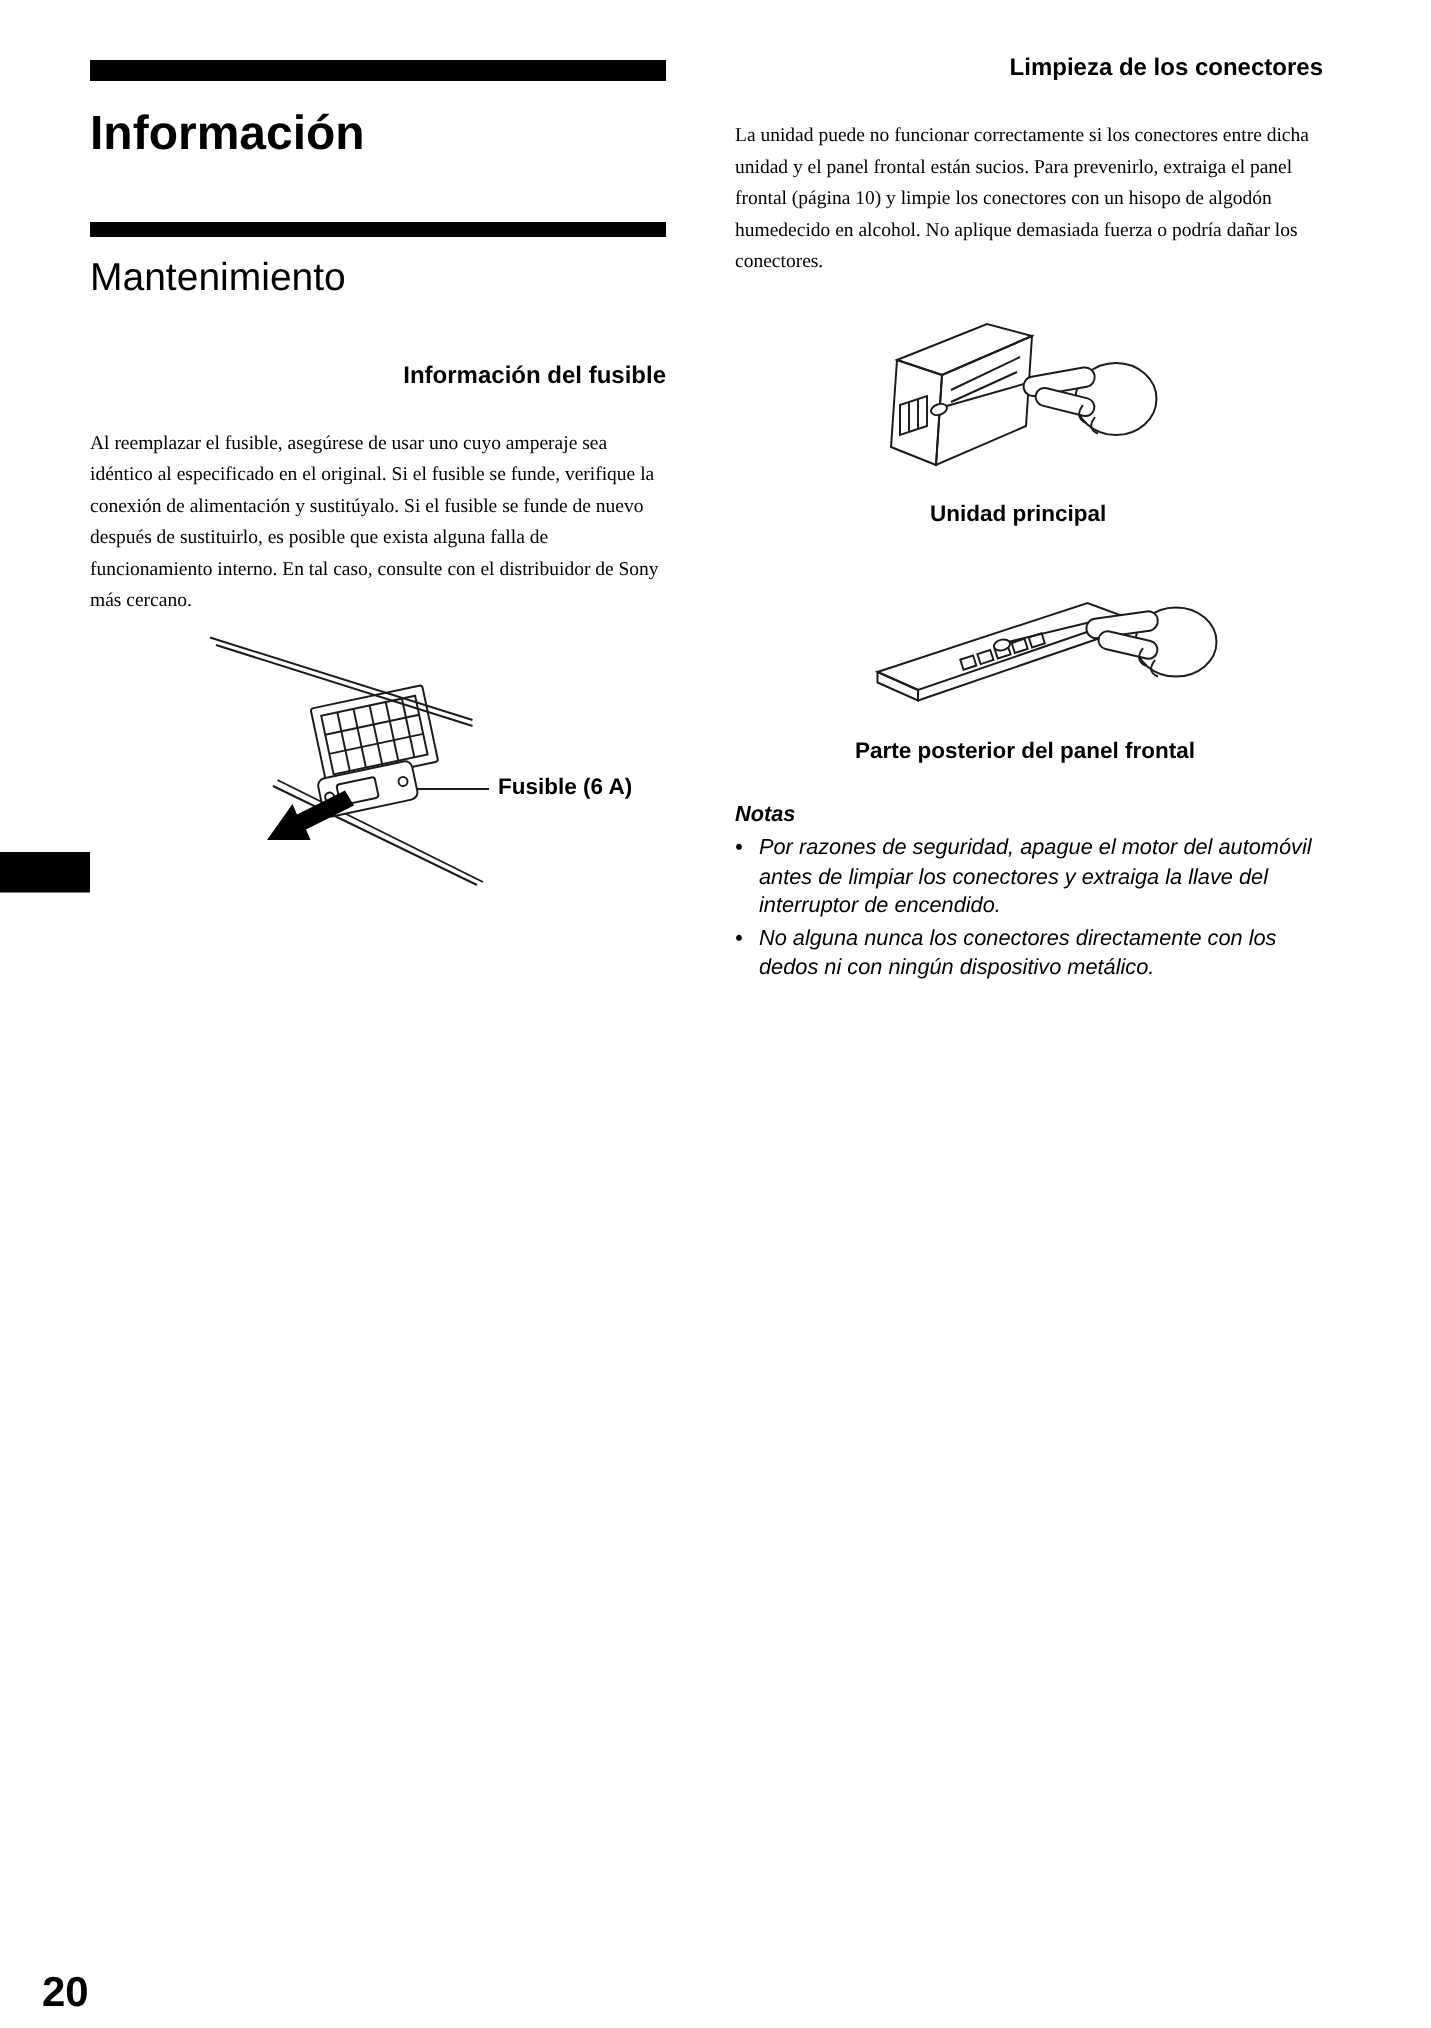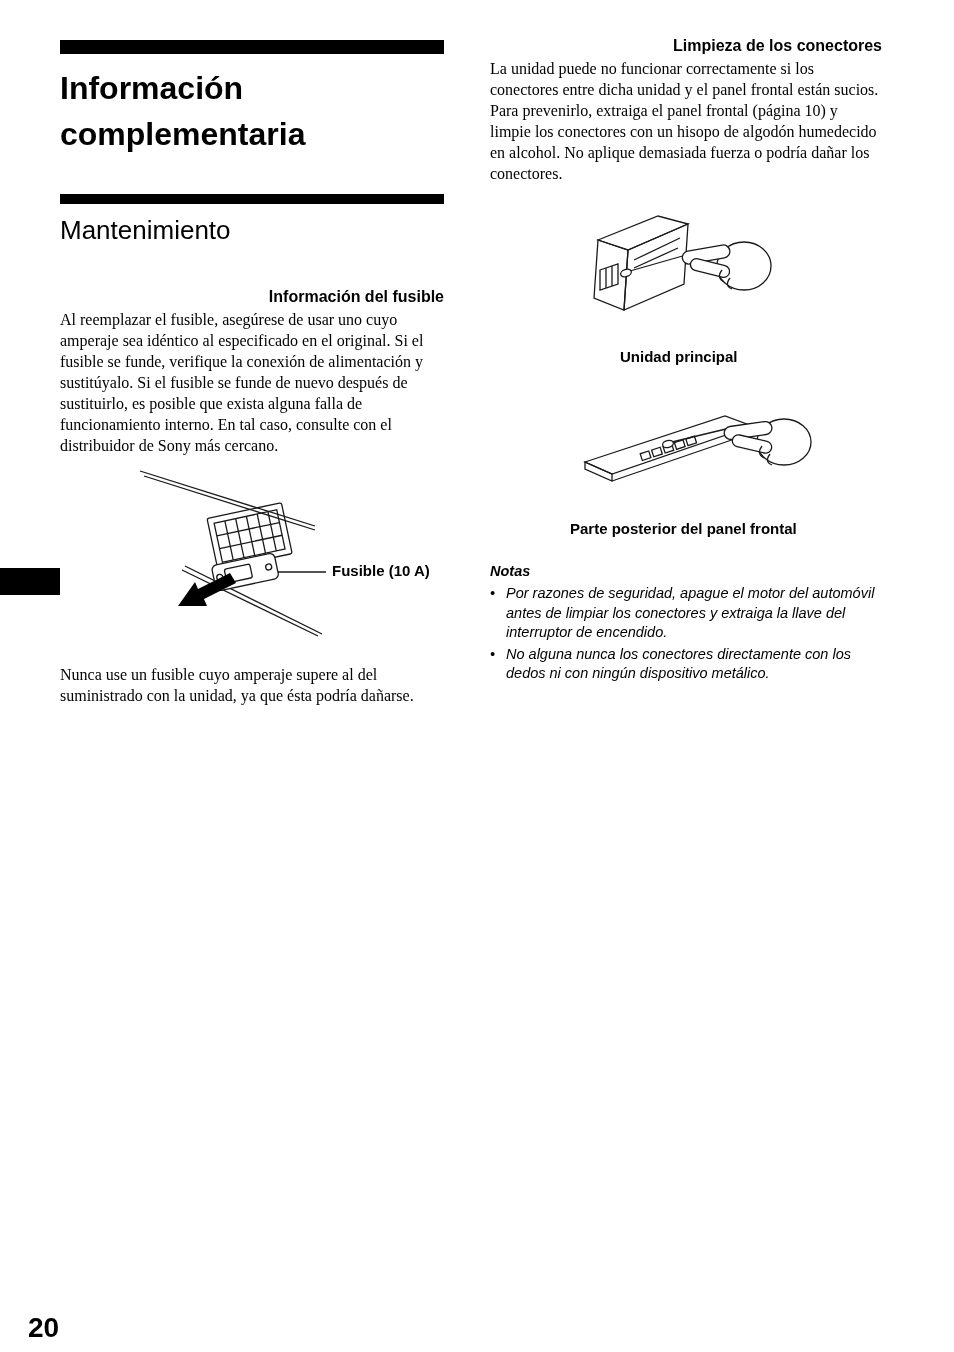--- a/index.html
+++ b/index.html
@@ -23,36 +23,36 @@
   h2.section-heading {
     font-family:"Liberation Sans", sans-serif; font-weight:normal;
     font-size:26px; line-height:34px; margin-top:9px;
   }
   h3.subhead {
     font-family:"Liberation Sans", sans-serif; font-weight:bold;
     font-size:16px; line-height:20px;text-align:right;
   }
   .mt-large { margin-top:40px; }
   p.body {
-    font-size:16px; line-height:21px; margin-top:2px;
+    font-size:13px; line-height:21px; margin-top:23px;
   }
 
   .figure { position:relative; }
   .figure svg { display:block; }
   .fig-fuse { height:196px; margin-top:10px; }
   .fuse-label {
     position:absolute; left:272px; top:96px;
     font-family:"Liberation Sans", sans-serif; font-weight:bold; font-size:15px;
     white-space:nowrap;
   }
   .fig-unit  { height:122px; margin-top:24px; }
   .fig-panel { height:102px; margin-top:34px; }
   .fig-caption {
     font-family:"Liberation Sans", sans-serif; font-weight:bold; font-size:15px;
-    line-height:18px; margin-top:18px;
+    line-height:18px; margin-top:4px;
   }
   .caption-unit  { margin-left:130px; }
   .caption-panel { margin-left:80px;  }
 
   .notes-heading {
     font-family:"Liberation Sans", sans-serif; font-weight:bold; font-style:italic;
     font-size:14.5px; line-height:18px; margin-top:24px;
   }
   ul.notes-list { list-style:none; margin-top:4px; }
   ul.notes-list li {
@@ -71,21 +71,20 @@
 </style>
 </head>
 <body>
 
 <div class="col col-left">
 
   <div class="bar-thick"></div>
 
   <h1 class="chapter-title">
     <span>Información</span><br>
-    <span>complementaria</span>
   </h1>
 
   <div class="bar-thin"></div>
 
   <h2 class="section-heading">Mantenimiento</h2>
 
   <h3 class="subhead mt-large">Información del fusible</h3>
 
   <p class="body">Al reemplazar el fusible, asegúrese de usar uno cuyo amperaje sea idéntico al especificado en el original. Si el fusible se funde, verifique la conexión de alimentación y sustitúyalo. Si el fusible se funde de nuevo después de sustituirlo, es posible que exista alguna falla de funcionamiento interno. En tal caso, consulte con el distribuidor de Sony más cercano.</p>
 
@@ -114,25 +113,24 @@
         <rect x="153" y="93" width="64" height="26" rx="5" fill="#ffffff"></rect>
         <rect x="165" y="99" width="26" height="14" rx="2" fill="#ffffff"></rect>
         <circle cx="159" cy="106" r="3"></circle>
         <circle cx="209" cy="106" r="3"></circle>
       </g>
 
       <polygon points="118,140 135,116 138,123 170,107 176,117 144,133 147,140" fill="#000" stroke="none"></polygon>
 
       <line x1="218" y1="106" x2="266" y2="106"></line>
     </svg>
-    <span class="fuse-label">Fusible (10 A)</span>
+    <span class="fuse-label">Fusible (6 A)</span>
   </div>
 
 
-  <p class="body">Nunca use un fusible cuyo amperaje supere al del suministrado con la unidad, ya que ésta podría dañarse.</p>
 
 </div>
 
 <div class="col col-right">
 
   <h3 class="subhead" style="margin-top:6px;">Limpieza de los conectores</h3>
 
   <p class="body">La unidad puede no funcionar correctamente si los conectores entre dicha unidad y el panel frontal están sucios. Para prevenirlo, extraiga el panel frontal (página 10) y limpie los conectores con un hisopo de algodón humedecido en alcohol. No aplique demasiada fuerza o podría dañar los conectores.</p>
 
   <div class="figure fig-unit">

